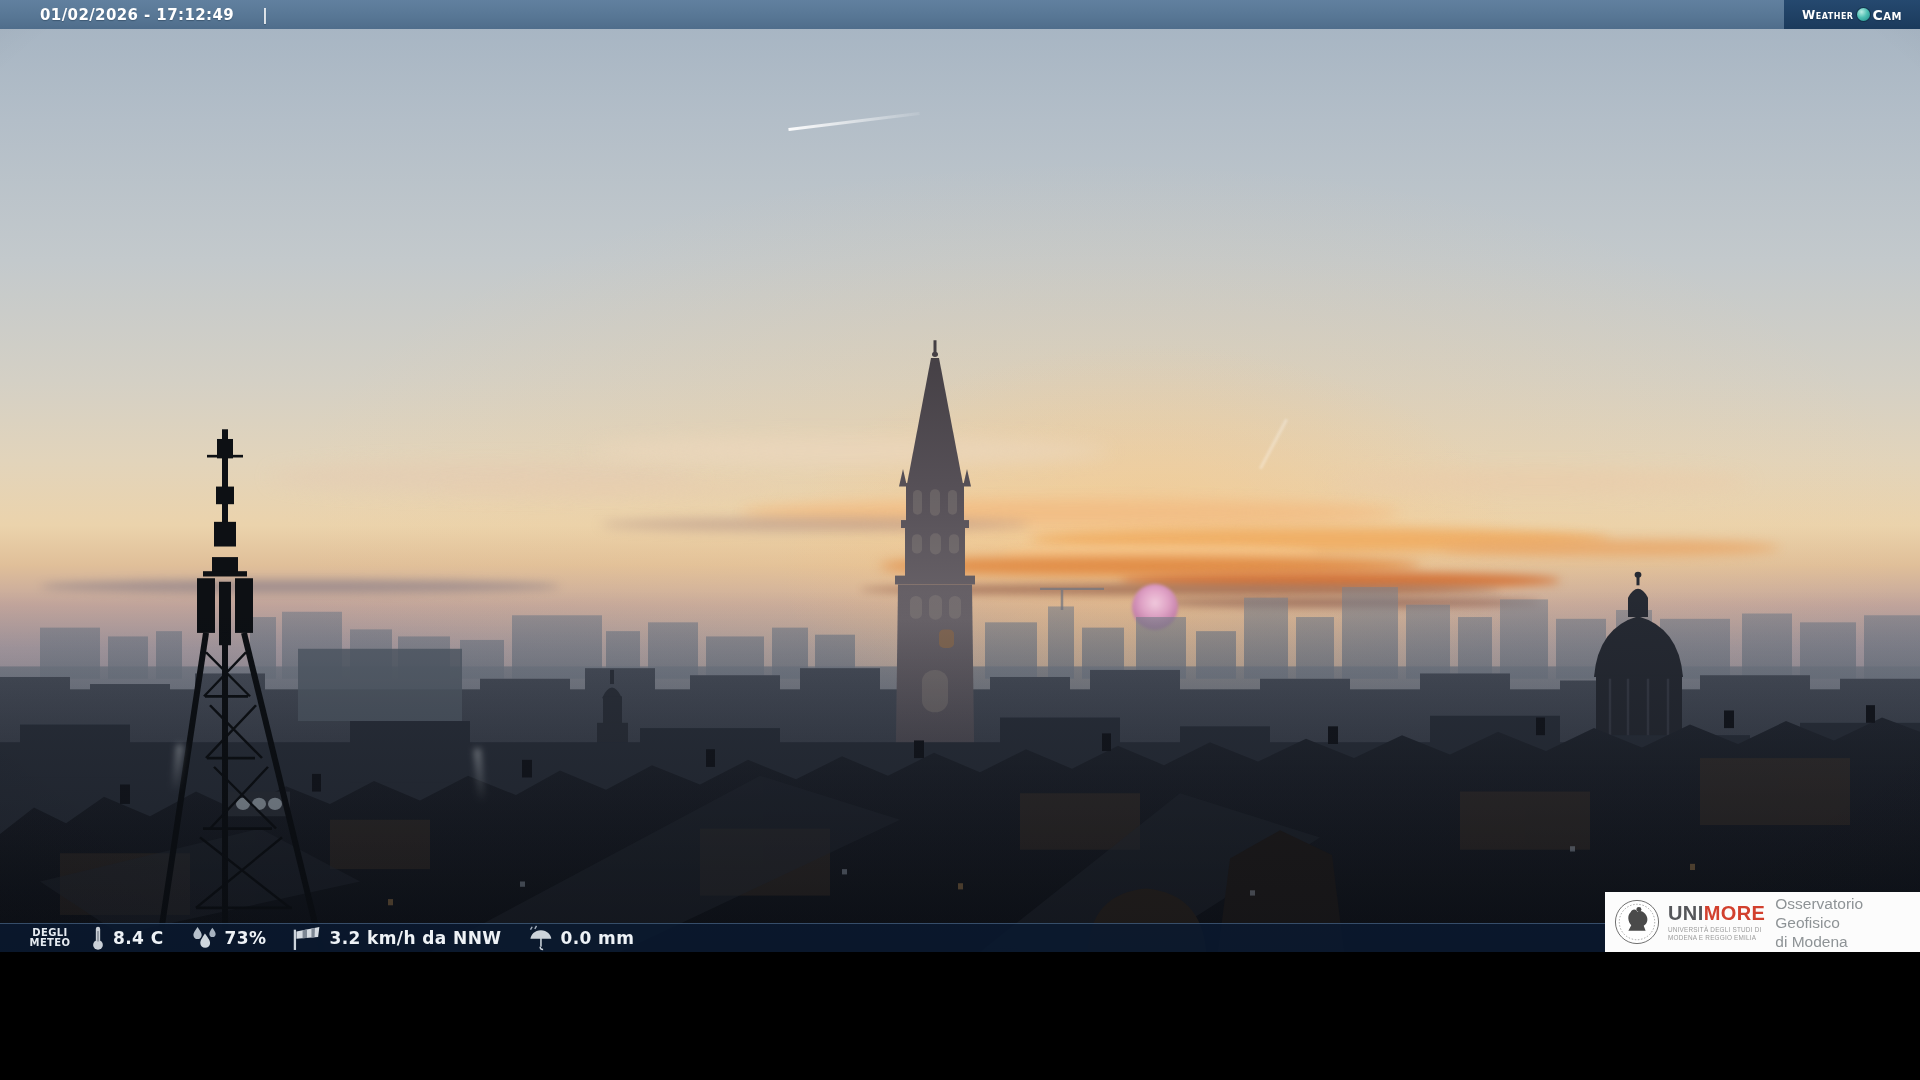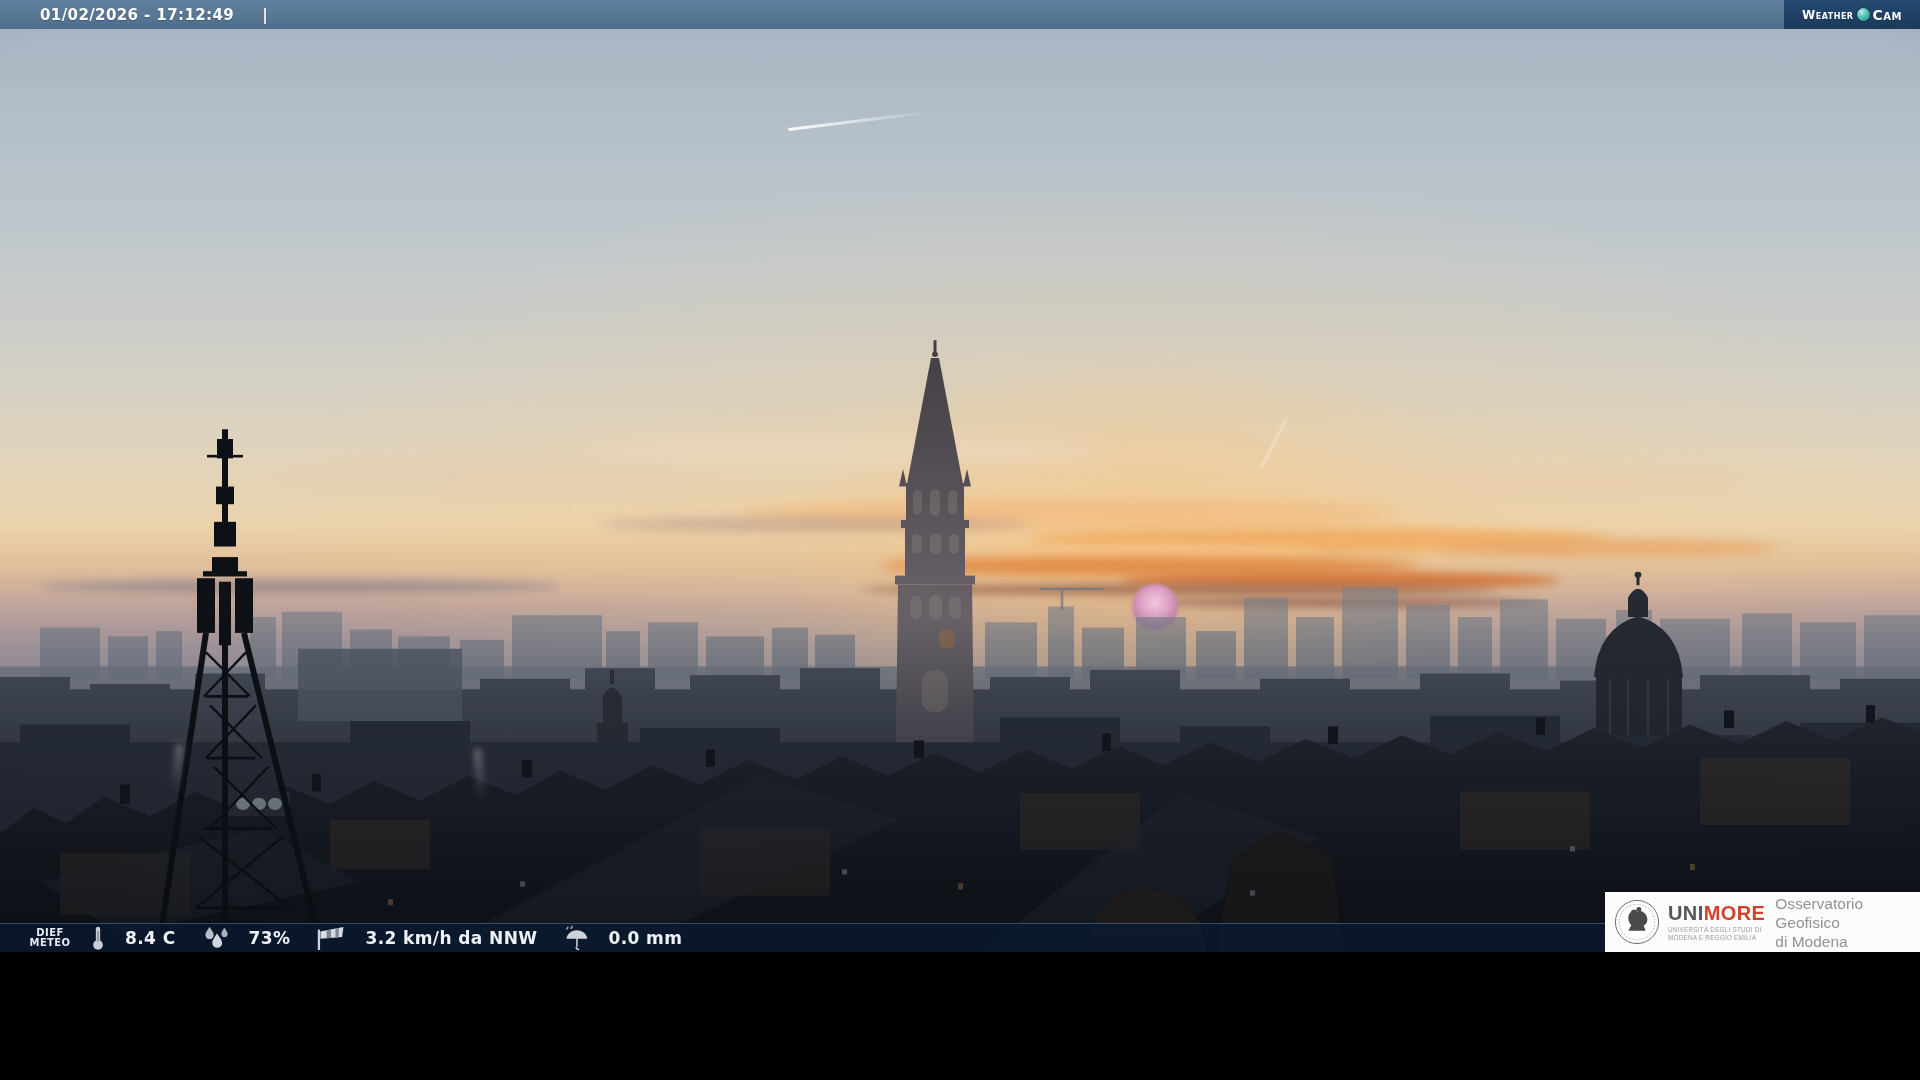--- a/index.html
+++ b/index.html
@@ -63,21 +63,21 @@
       box-shadow:0 0 0 1px rgba(10,40,55,.55);}
   .wc-c{font-variant:small-caps;font-weight:bold;font-size:14px;letter-spacing:.5px;}
 
   
   .bottom-bar{position:absolute;left:0;bottom:0;width:100%;height:28px;
       background:rgba(10,26,49,.82);border-top:1px solid rgba(125,165,205,.38);
       display:flex;align-items:center;color:#eef2f6;}
   .dati{margin-left:22px;width:56px;text-align:center;font-size:10px;line-height:10.5px;
       font-weight:600;letter-spacing:.4px;color:#e6ebf1;}
   .readings{display:flex;align-items:center;margin-left:12px;}
-  .reading{display:flex;align-items:center;margin-right:26px;gap:12px;}
+  .reading{display:flex;align-items:center;margin-right:26px;}
   .reading .ric{display:flex;align-items:center;margin-right:7px;}
   .rv{font-size:17px;font-weight:bold;letter-spacing:.4px;white-space:nowrap;}
 
   
   .brand-box{position:absolute;right:0;bottom:0;width:315px;height:60px;background:#fcfcfc;
       display:flex;align-items:center;font-family:"Liberation Sans",sans-serif;cursor:pointer;}
   .seal{margin-left:9px;flex:0 0 46px;height:46px;}
   .uni-block{margin-left:8px;display:flex;flex-direction:column;justify-content:center;}
   .uni-word{font-size:20px;font-weight:bold;letter-spacing:.4px;line-height:21px;color:#55565a;}
   .uni-word .more{color:#d2402e;}
@@ -340,21 +340,21 @@
     <span class="sep">|</span>
     <div class="wc-logo">
       <span class="wc-w">Weather</span>
       <span class="wc-dot"></span>
       <span class="wc-c">Cam</span>
     </div>
   </div>
 
   <div class="bottom-bar">
     <div class="dati">
-      <div>DIEF</div>
+      <div>DEGLI</div>
       <div>METEO</div>
     </div>
     <div class="readings">
       <div class="reading">
         <span class="ric">
           <svg width="16" height="26" viewBox="0 0 18 30">
             <rect x="6.5" y="2" width="5" height="17" rx="2.5" fill="#c9cfd6"></rect>
             <circle cx="9" cy="23" r="5.6" fill="#c9cfd6"></circle>
             <rect x="8" y="7" width="2" height="12" fill="#8a919c"></rect>
           </svg>

